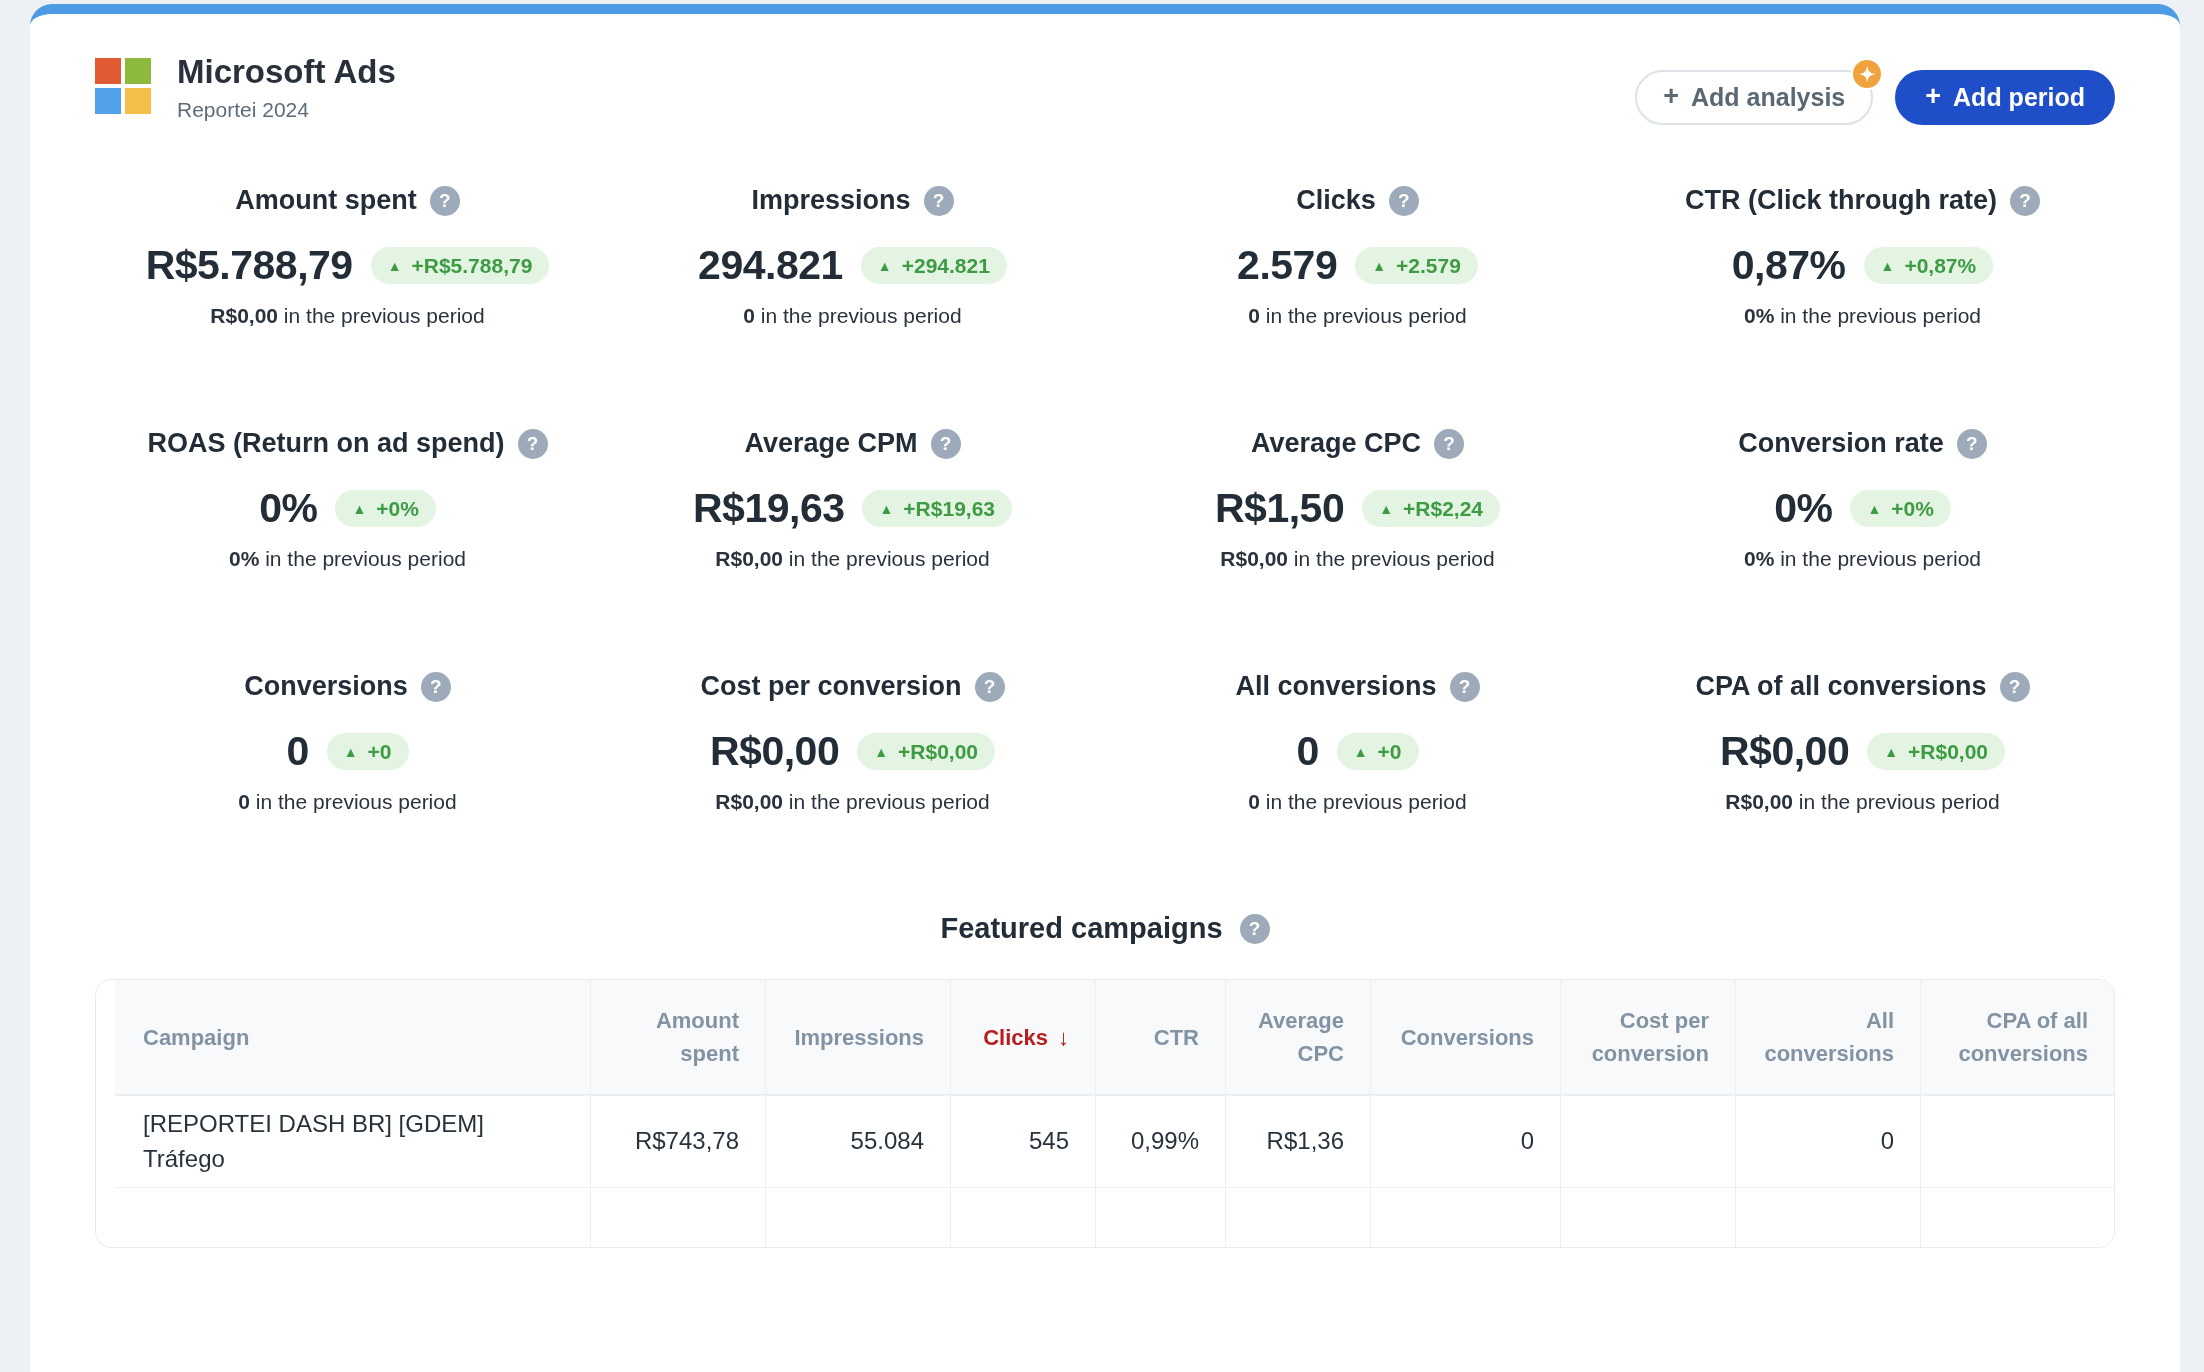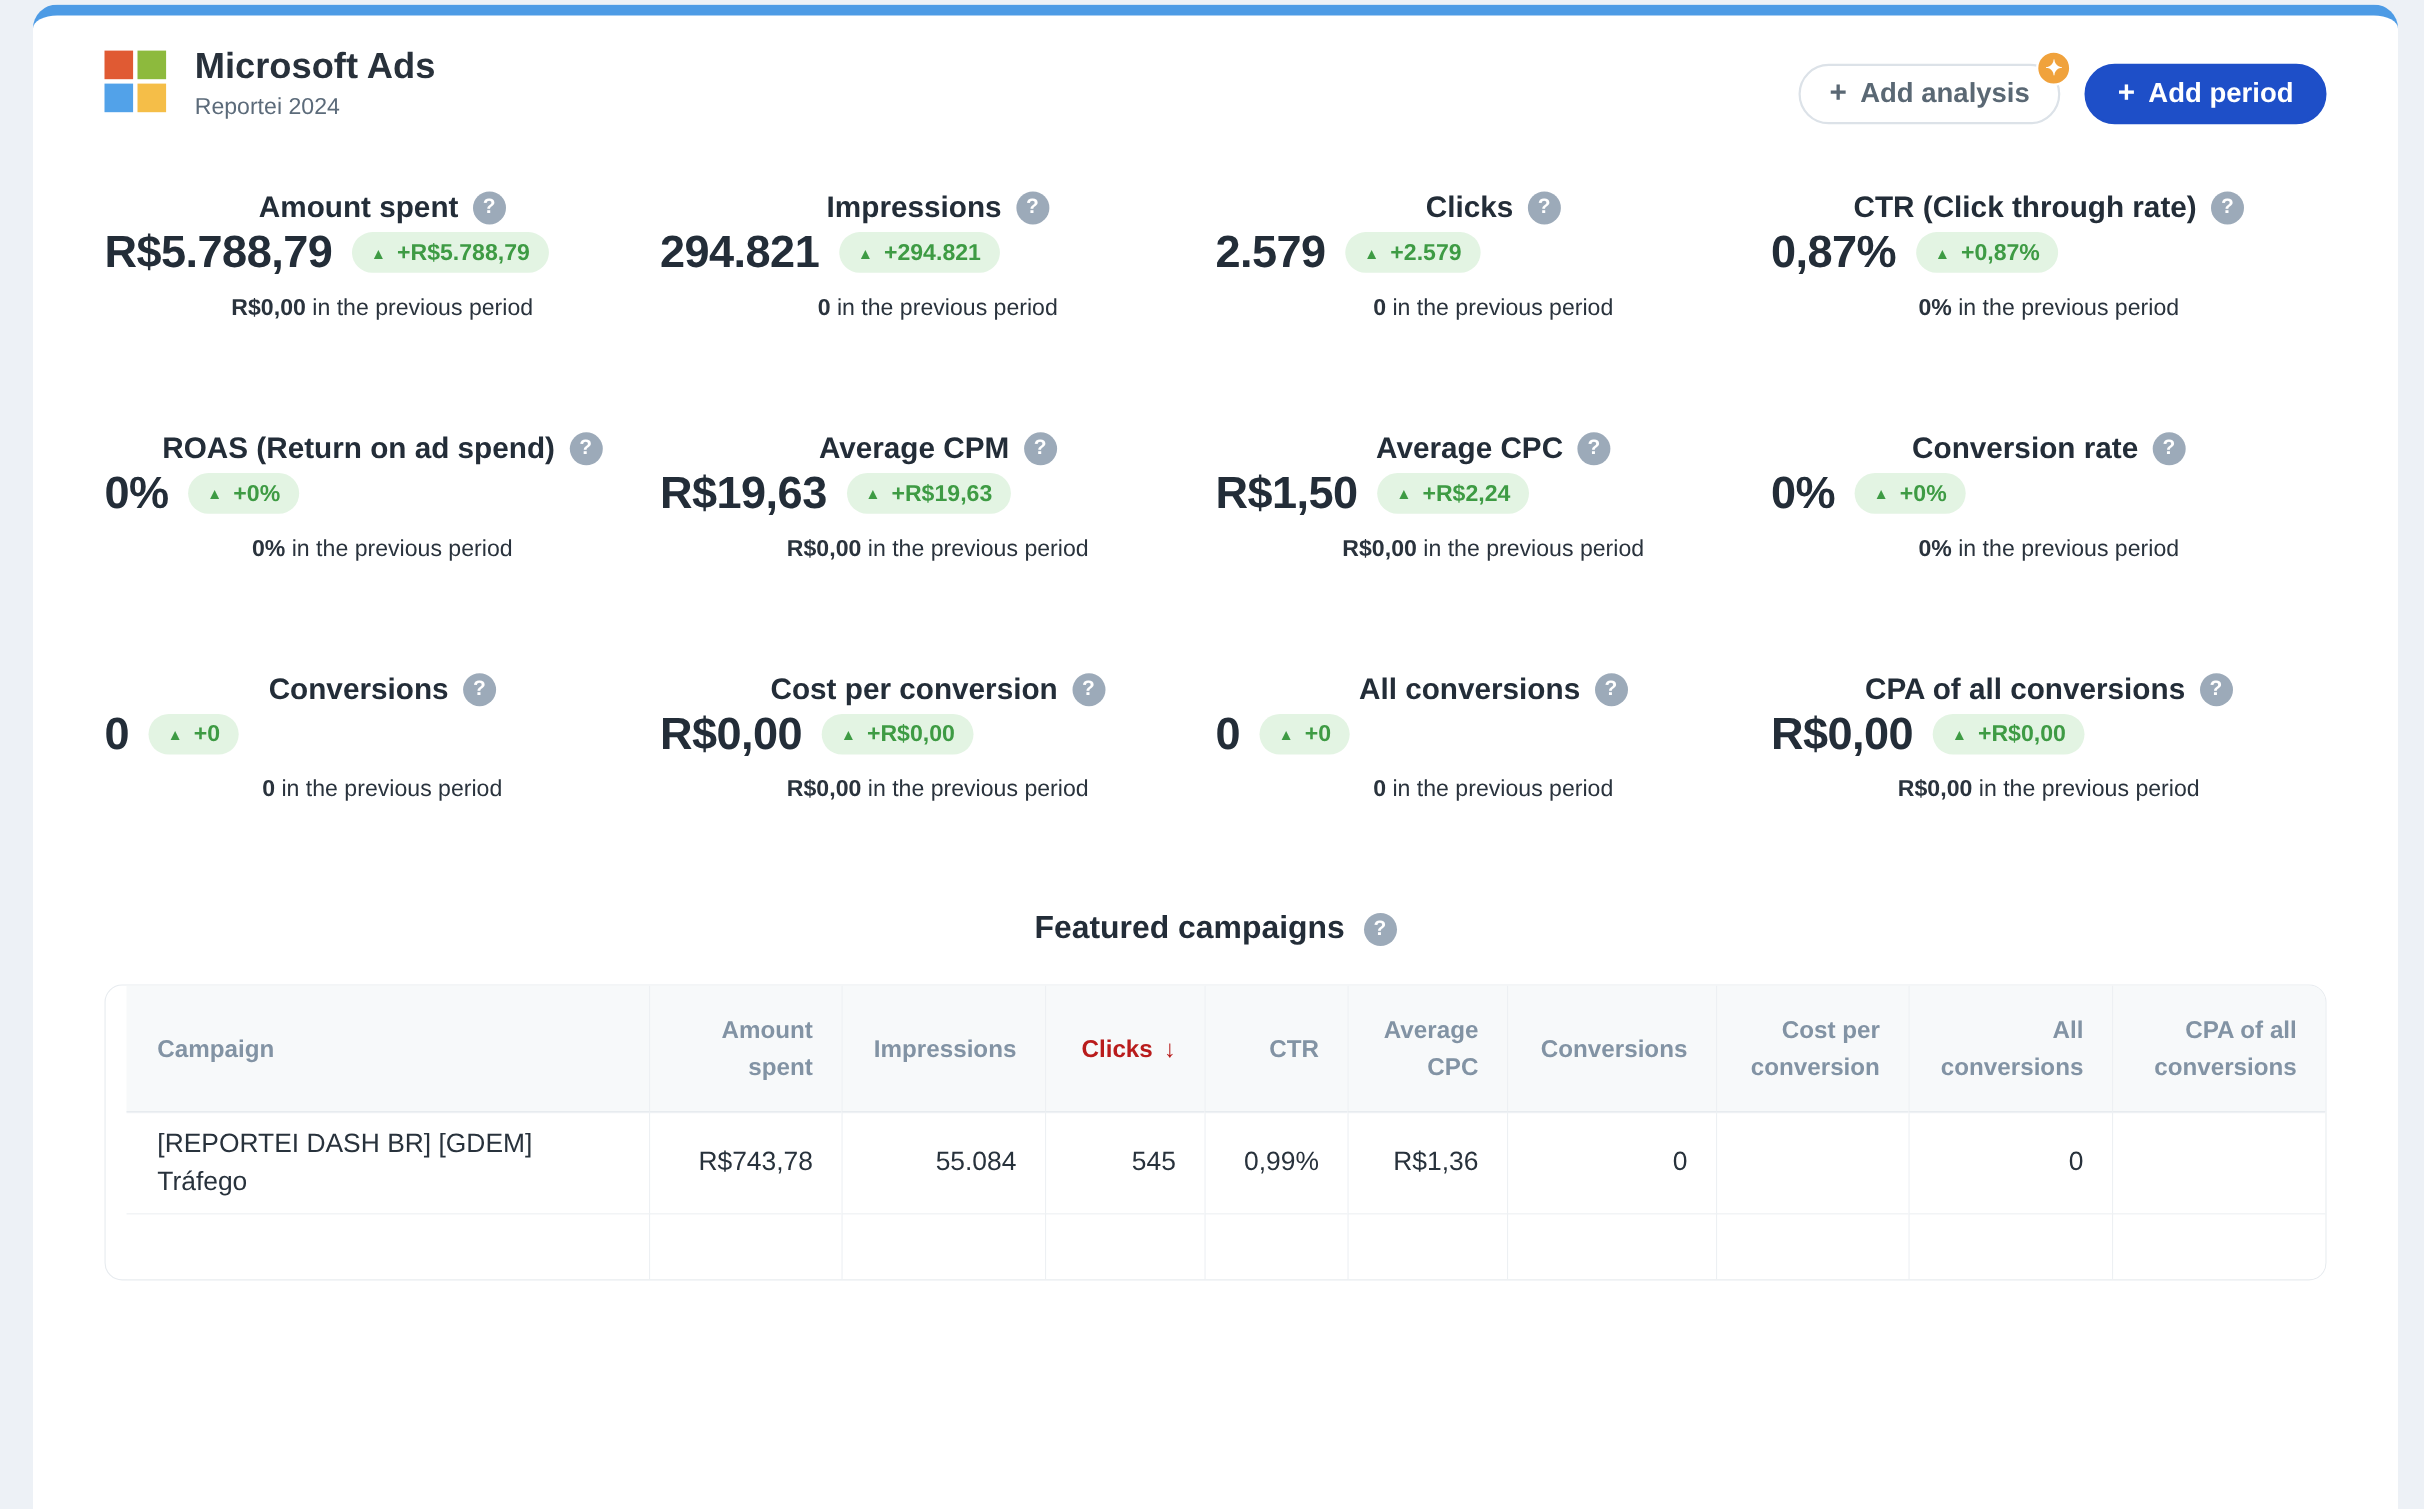--- a/index.html
+++ b/index.html
@@ -10,21 +10,21 @@
     -webkit-font-smoothing:antialiased;
   }
   
   .card{
     position:absolute;left:30px;right:24px;top:4px;height:1500px;
     background:#ffffff;border-radius:22px 22px 0 0;
     border-top:10px solid #4D9BE5;
     padding:0 65px;box-sizing:border-box;
   }
   
-  .hdr{display:flex;align-items:flex-start;padding-top:28px;}
+  .hdr{display:flex;align-items:flex-start;padding-top:40px;}
   .mslogo{display:grid;grid-template-columns:26px 26px;grid-template-rows:26px 26px;gap:4px;margin-top:4px;}
   .mslogo div{width:26px;height:26px;}
   .ms-red{background:#E05A33;}
   .ms-green{background:#8DBA3D;}
   .ms-blue{background:#52A2E9;}
   .ms-yellow{background:#F5BE48;}
   .titleblock{margin-left:26px;}
   .app-title{font-size:33px;font-weight:700;color:#28313B;line-height:1.1;}
   .app-sub{font-size:21px;color:#5C6B7A;margin-top:8px;}
   .hdr-spacer{flex:1;}
@@ -41,21 +41,21 @@
   
   .metrics{display:grid;grid-template-columns:repeat(4,1fr);margin-top:60px;row-gap:100px;}
   .metric{text-align:center;}
   .metric-head{display:flex;align-items:center;justify-content:center;gap:13px;}
   .metric-title{font-size:27px;font-weight:700;color:#232D38;}
   .qicon{
     width:30px;height:30px;border-radius:50%;background:#9CAAB9;color:#fff;
     display:inline-flex;align-items:center;justify-content:center;
     font-size:19px;font-weight:700;flex:0 0 auto;cursor:pointer;
   }
-  .metric-valrow{margin-top:2px;display:flex;align-items:center;justify-content:flex-start;gap:18px;}
+  .metric-valrow{margin-top:26px;display:flex;align-items:center;justify-content:center;gap:18px;}
   .metric-value{font-size:41px;font-weight:800;color:#232D38;letter-spacing:-0.5px;}
   .badge{
     display:inline-flex;align-items:center;gap:10px;background:#E3F4E3;color:#3E9B44;
     border-radius:22px;padding:8px 17px;font-size:21px;font-weight:700;line-height:1;
   }
   .tri{font-size:14px;line-height:1;}
   .metric-prev{margin-top:15px;font-size:21px;color:#2A333D;}
   .metric-prev b{font-weight:700;}
   
   .featured-head{margin-top:98px;display:flex;align-items:center;justify-content:center;gap:17px;}

